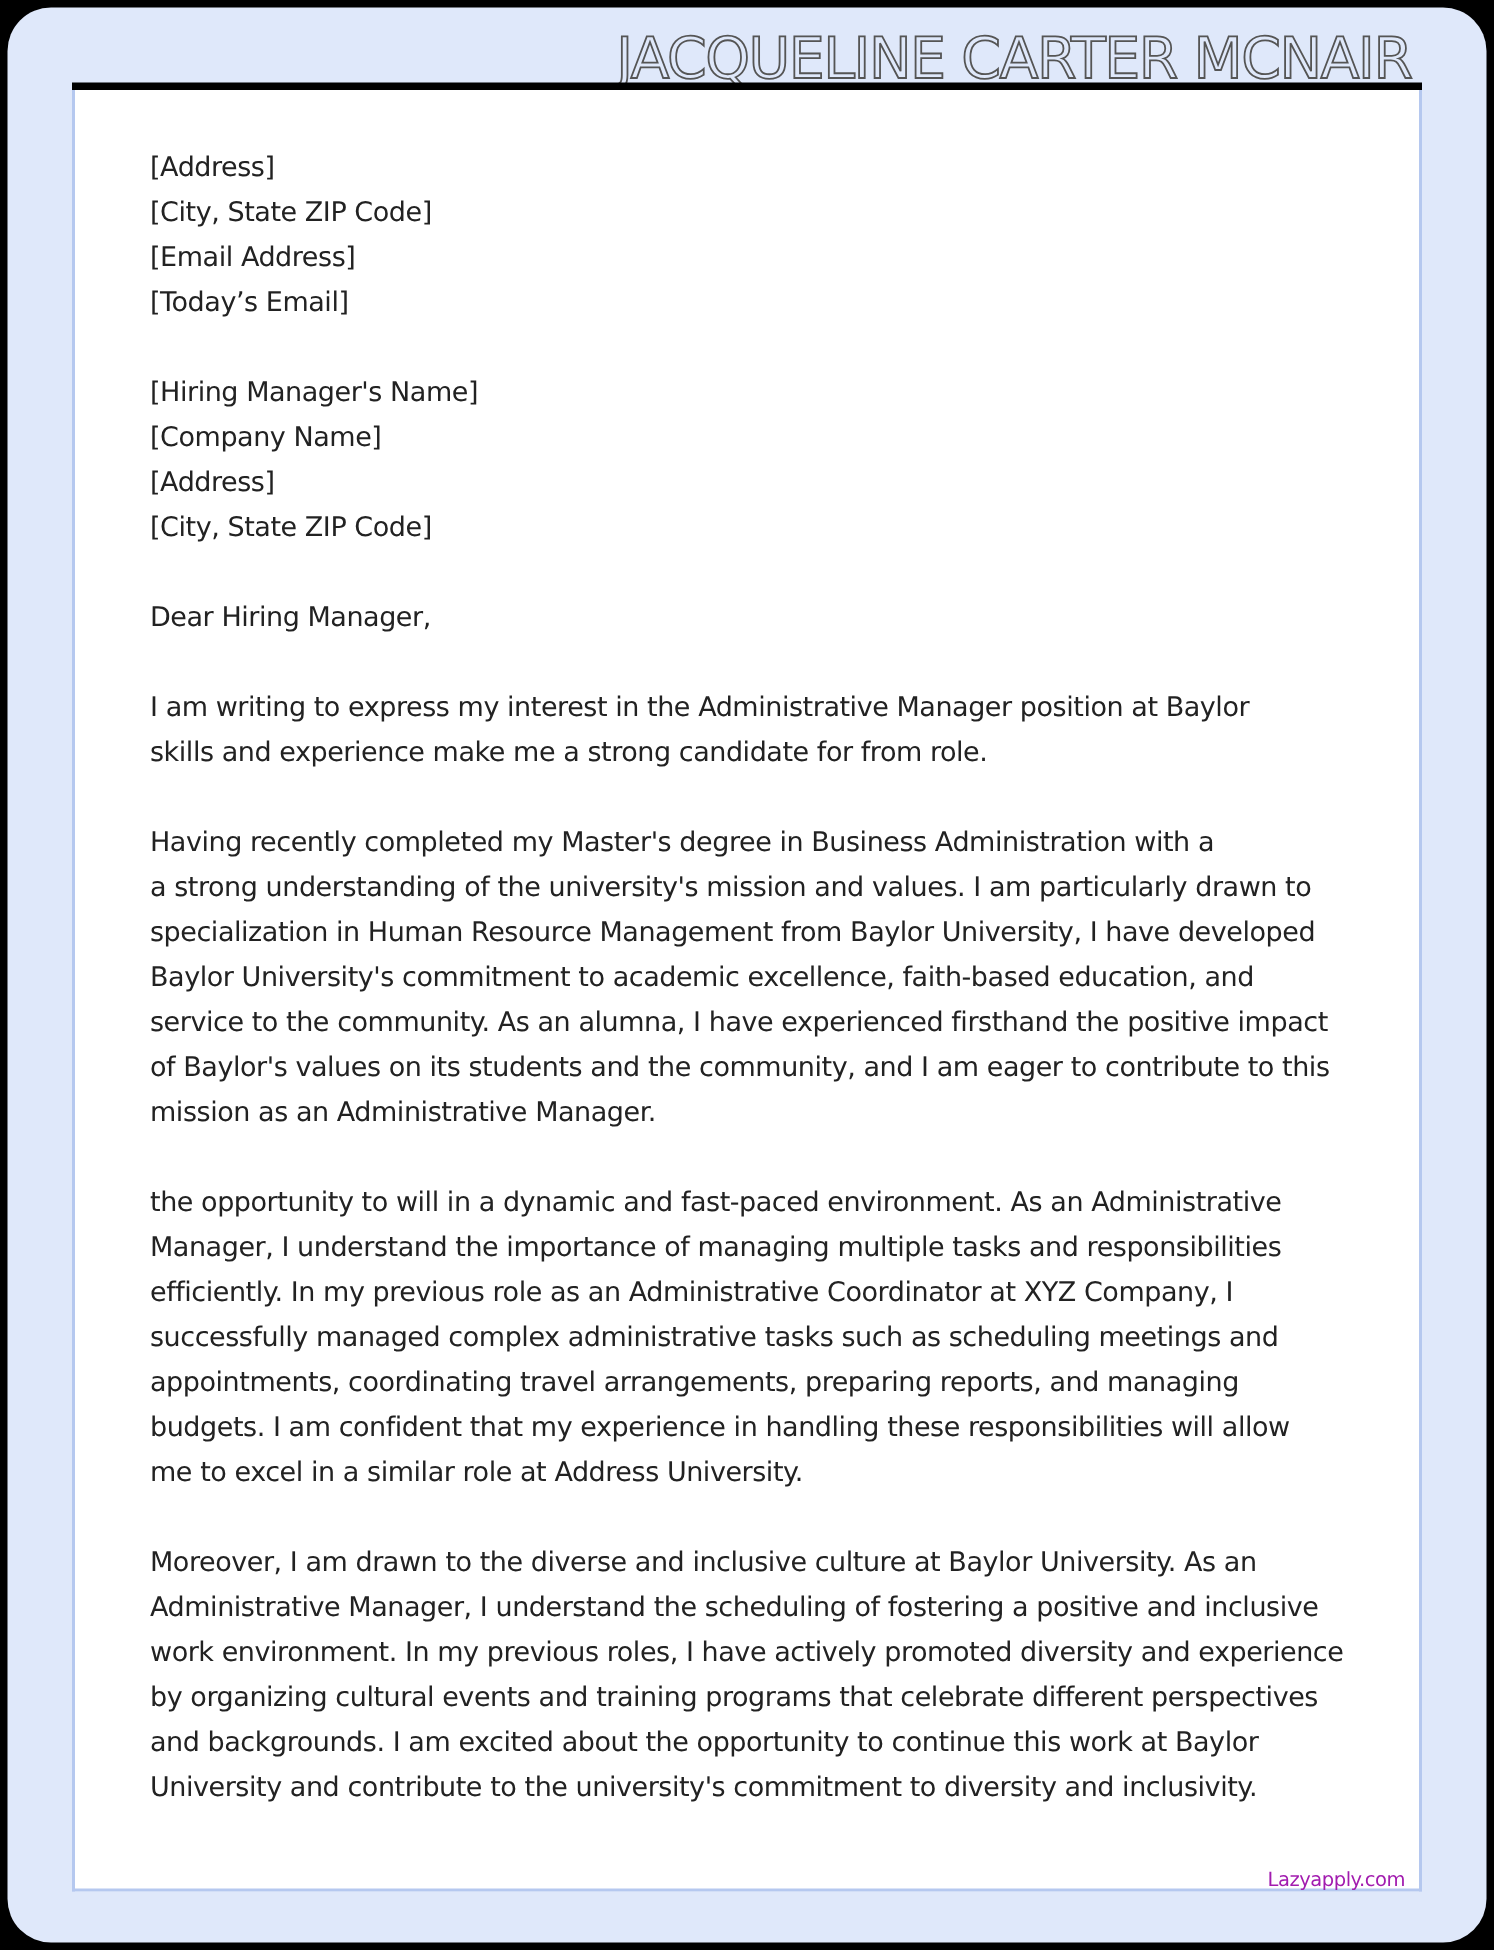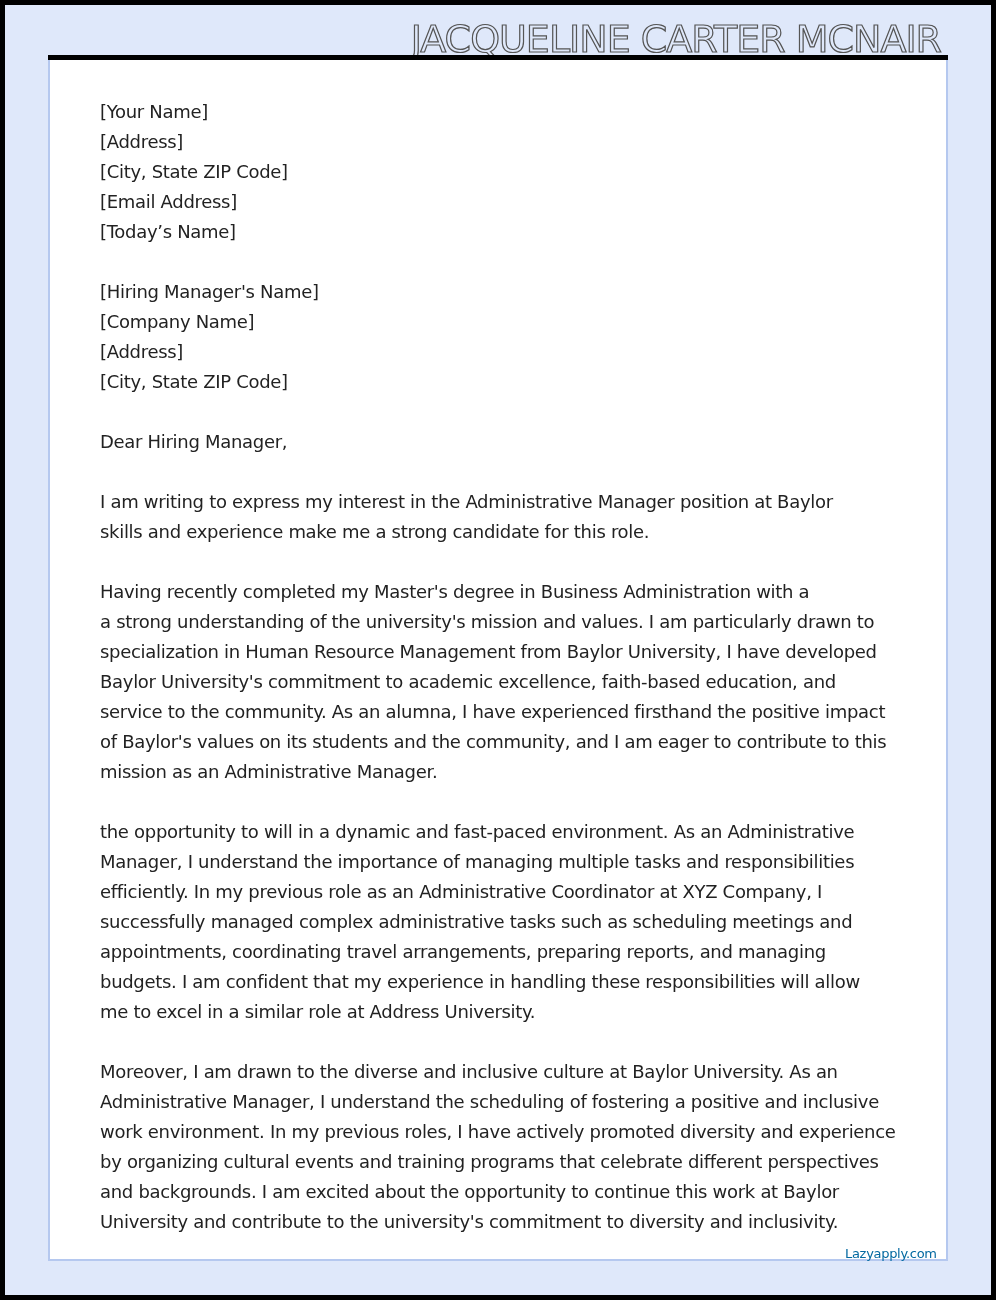--- a/index.html
+++ b/index.html
@@ -1,20 +1,20 @@
 <!DOCTYPE html>
 <html><head>
   <meta charset="utf-8">
   <style>
     * { box-sizing: border-box; margin: 0; padding: 0; }
     html, body { width: 996px; height: 1300px; overflow: hidden; background: #000; }
     body { position: relative; font-family: "DejaVu Sans", sans-serif; }
     .frame {
       position: absolute; left: 5px; top: 5px; width: 986px; height: 1290px;
-      background: #dfe8fa; overflow: hidden;
+      background: #dfe8fa; overflow: hidden; border-radius: 29px;
     }
     .name-header {
       position: absolute; right: 50px; top: 12px;
       font-family: "DejaVu Sans", sans-serif;
       font-size: 38px; letter-spacing: -1px; font-weight: normal;
       color: #dfe8fa;
       -webkit-text-stroke: 1.2px #555;
       text-shadow: 0 0 0 #555;
       white-space: nowrap;
       line-height: 44px;
@@ -29,54 +29,53 @@
     .content {
       position: absolute; left: 95px; top: 92px; width: 800px;
       font-family: "DejaVu Sans", sans-serif;
       font-size: 18px; line-height: 30px; color: #222;
       letter-spacing: -0.3px;
     }
     .content .line { display: block; white-space: nowrap; }
     .content .blank { display: block; height: 30px; }
     .watermark {
       position: absolute; left: 840px; top: 1241px;
-      font-family: "DejaVu Sans", sans-serif; font-size: 13px; color: #0369a1;
+      font-family: "DejaVu Sans", sans-serif; font-size: 13px; color: #a21caf;
       background: transparent; letter-spacing: -0.3px;
     }
   </style>
 </head>
 <body>
 
 <div class="frame">
   <div class="name-header">JACQUELINE CARTER MCNAIR</div>
   <div class="top-bar"></div>
   <div class="page"></div>
 
   <div class="content">
     <div>
-      <span class="line">[Your Name]</span>
       <span class="line">[Address]</span>
       <span class="line">[City, State ZIP Code]</span>
       <span class="line">[Email Address]</span>
-      <span class="line">[Today’s Name]</span>
+      <span class="line">[Today’s Email]</span>
     </div>
     <span class="blank"></span>
     <div>
       <span class="line">[Hiring Manager's Name]</span>
       <span class="line">[Company Name]</span>
       <span class="line">[Address]</span>
       <span class="line">[City, State ZIP Code]</span>
     </div>
     <span class="blank"></span>
     <span class="line">Dear Hiring Manager,</span>
     <span class="blank"></span>
 
     <div>
       <span class="line">I am writing to express my interest in the Administrative Manager position at Baylor</span>
-      <span class="line">skills and experience make me a strong candidate for this role.</span>
+      <span class="line">skills and experience make me a strong candidate for from role.</span>
     </div>
     <span class="blank"></span>
 
     <div>
       <span class="line">Having recently completed my Master's degree in Business Administration with a</span>
       <span class="line">a strong understanding of the university's mission and values. I am particularly drawn to</span>
       <span class="line">specialization in Human Resource Management from Baylor University, I have developed</span>
       <span class="line">Baylor University's commitment to academic excellence, faith-based education, and</span>
       <span class="line">service to the community. As an alumna, I have experienced firsthand the positive impact</span>
       <span class="line">of Baylor's values on its students and the community, and I am eager to contribute to this</span>

